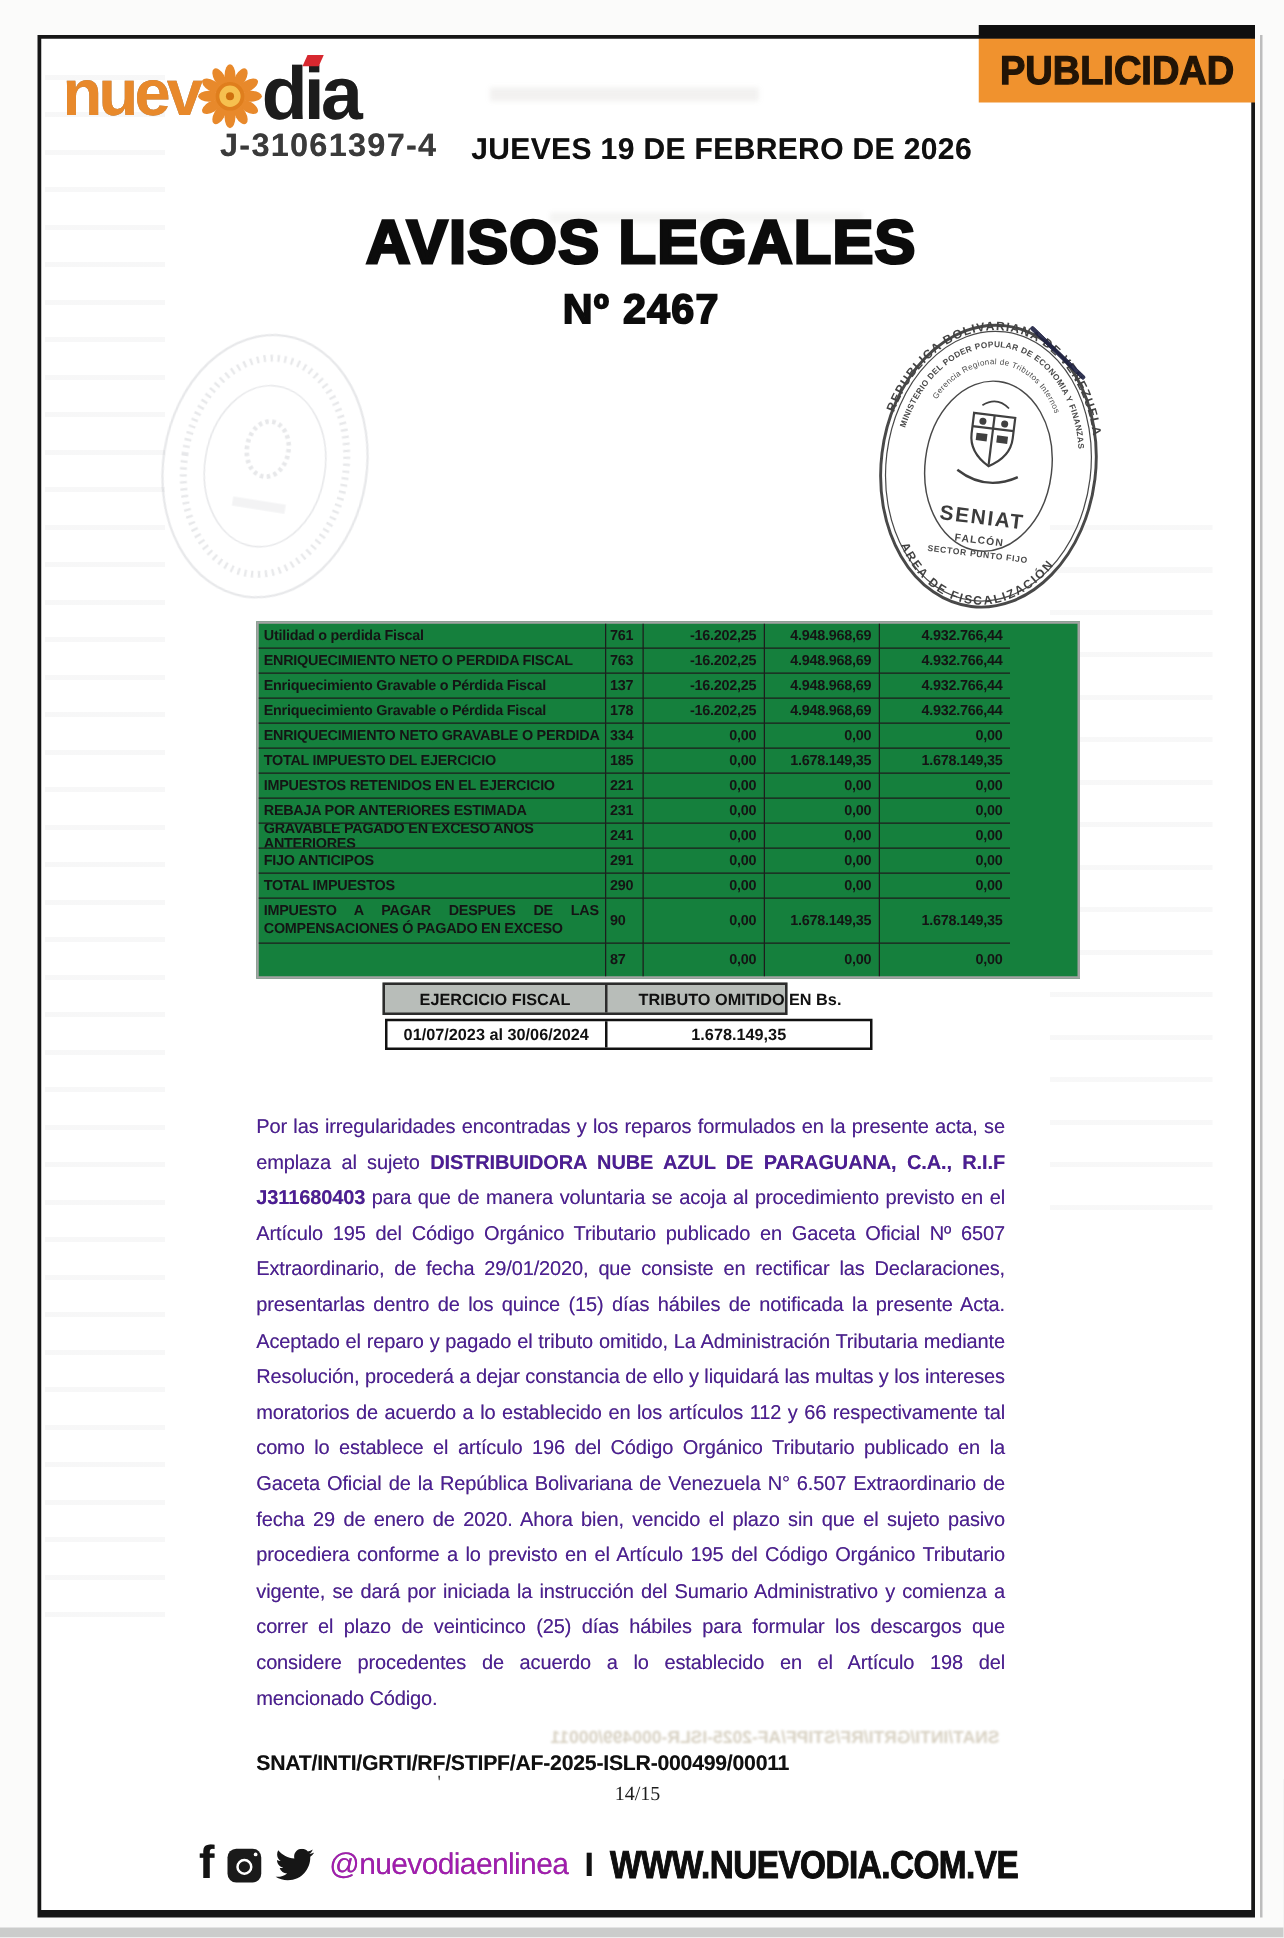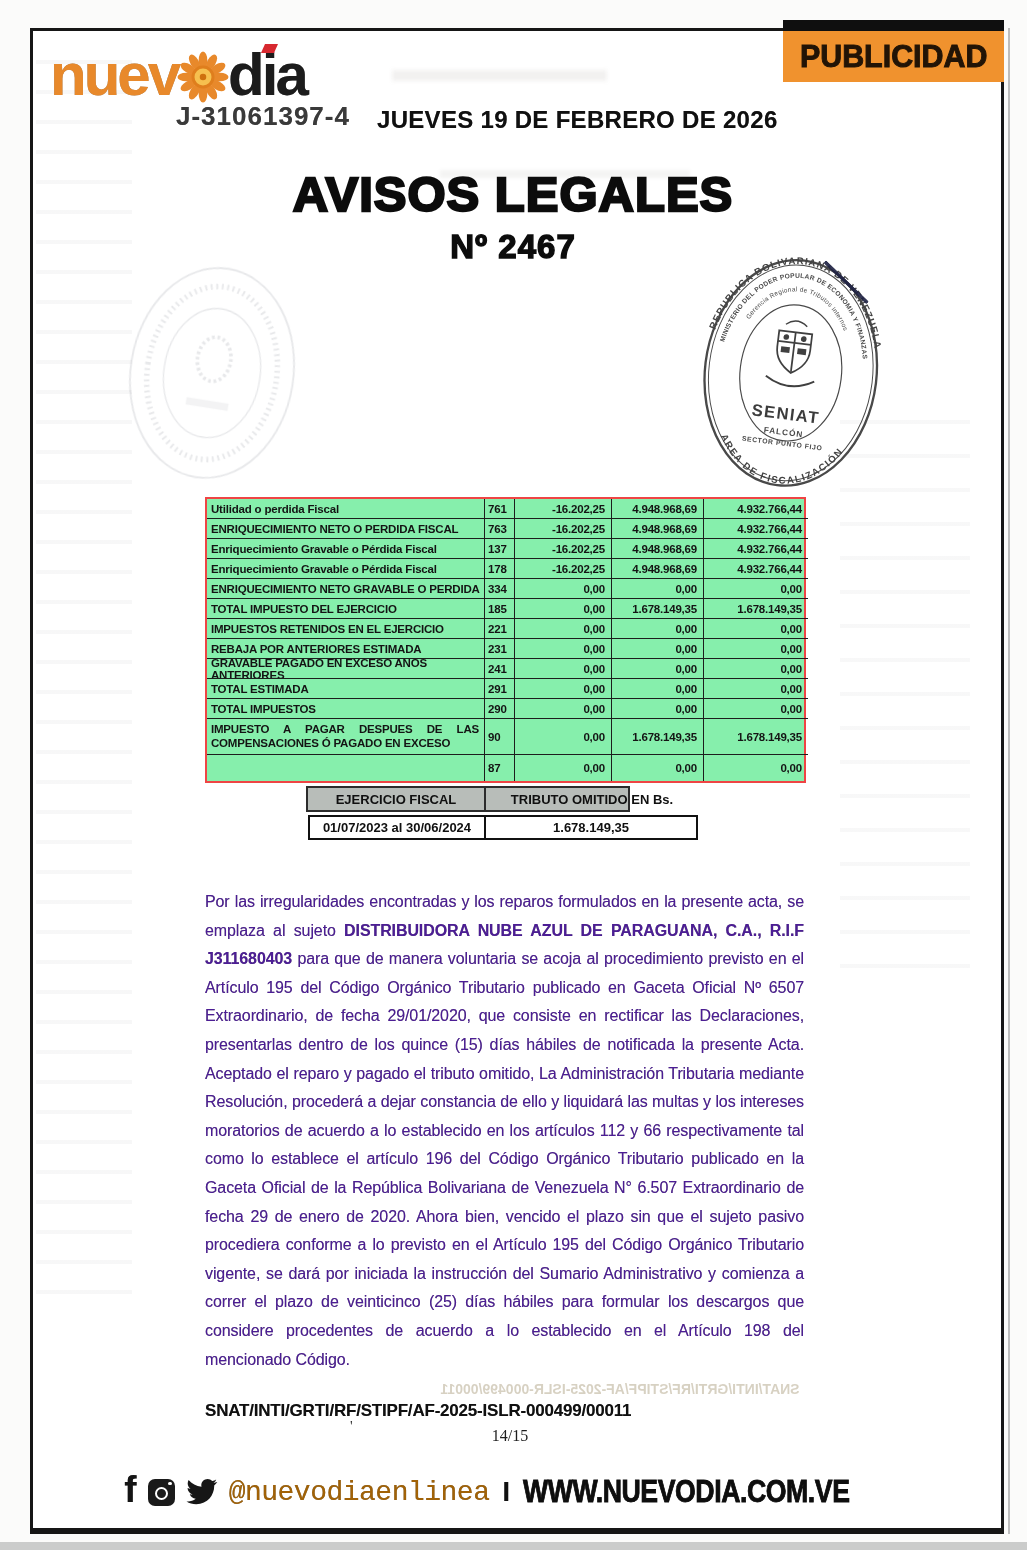--- a/index.html
+++ b/index.html
@@ -10,21 +10,21 @@
 
   
   .page{left:30px;top:28px;width:974px;height:1506px;background:#ffffff;
         border:3px solid #161616;border-bottom-width:6px;box-sizing:border-box;}
   .right-double{left:1008px;top:28px;width:2px;height:1506px;background:#bdbdbd;}
   .topbar{left:783px;top:20px;width:221px;height:11px;background:#0f0f0f;}
   .bottom-strip{left:0;top:1542px;width:1027px;height:8px;background:#cbcccb;}
 
   
   .logo{left:50px;top:40px;display:flex;align-items:center;font-weight:900;letter-spacing:-3px;}
-  .logo .orange{font-size:60px;color:#E8892B;}
+  .logo .orange{font-size:52px;color:#E8892B;}
   .logo .dark{font-size:60px;color:#1c1c1c;}
   .logo .sun{margin:4px -2px 0 -2px;}
   .iacc{position:relative;}
   .iacc::after{content:"";position:absolute;left:1px;top:3px;width:13px;height:9px;
                background:#D7282F;transform:skewX(-24deg);}
   .reg{left:176px;top:101px;font-size:26px;font-weight:700;color:#3a3a3a;letter-spacing:1px;}
   .date{left:377px;top:106px;font-size:24px;font-weight:700;color:#101010;letter-spacing:.3px;}
   .badge{left:783px;top:31px;width:221px;height:51px;background:#F0922E;
          display:flex;align-items:center;justify-content:center;}
   .badge span{font-size:32px;font-weight:900;color:#221406;letter-spacing:0;
@@ -38,21 +38,21 @@
              letter-spacing:1px;margin-top:6px;}
 
   
   .sealwrap{left:698px;top:254px;width:186px;height:234px;transform:rotate(7deg);opacity:.93;}
   .ghostseal{left:124px;top:262px;width:176px;height:222px;opacity:.16;
              transform:scaleX(-1) rotate(-9deg);filter:blur(.4px);}
   .penmark{left:826px;top:260px;width:60px;height:0;border-top:4px solid #1e2142;
            border-radius:3px;transform:rotate(44deg);transform-origin:left top;opacity:.9;}
 
   
-  .taxtable{left:205px;top:497px;width:601px;border:2px solid #ef4444;box-sizing:border-box;background:#86efac;}
+  .taxtable{left:205px;top:497px;width:659px;border:2px solid #a3a3a3;box-sizing:border-box;background:#15803d;}
   .trow{display:grid;grid-template-columns:278px 30px 97px 92px 104px;height:20px;}
   .trow.tall{height:36px;}
   .trow.last{height:26px;}
   .trow>div{border-right:1.5px solid #1d1d1d;border-bottom:1.5px solid #1d1d1d;
             display:flex;align-items:center;font-size:11.5px;font-weight:700;
             letter-spacing:-.2px;overflow:hidden;box-sizing:border-box;color:#141414;}
   .trow>div:last-child{border-right:none;}
   .trow.last>div{border-bottom:none;}
   .c-label{padding-left:4px;}
   .trow.tall .c-label{display:block;padding:3px 5px 0 4px;text-align:justify;line-height:14px;}
@@ -83,21 +83,21 @@
            font-family:"Liberation Serif",serif;font-size:16px;color:#1d1d1d;}
 
   
   .brandfooter{left:0;top:1474px;width:1027px;display:flex;align-items:center;justify-content:center;gap:11px;}
   .fb{font-size:37px;font-weight:700;color:#141414;line-height:30px;margin-top:-4px;}
   .ig{width:27px;height:27px;background:#1a1a1a;border-radius:7px;position:relative;}
   .ig::before{content:"";position:absolute;left:7px;top:8px;width:9px;height:9px;
               border:2.5px solid #fff;border-radius:50%;}
   .ig::after{content:"";position:absolute;right:3px;top:3px;width:3.5px;height:3.5px;
              background:#fff;border-radius:50%;}
-  .handle{font-size:28px;color:#a16207;letter-spacing:-.5px;font-family:Liberation Mono, monospace;}
+  .handle{font-size:24px;color:#a21caf;letter-spacing:-.5px;}
   .sep{font-size:27px;font-weight:700;color:#111;margin:0 2px;}
   .site{font-size:31px;font-weight:900;color:#0e0e0e;transform:scaleX(.86);transform-origin:left center;
         letter-spacing:-.5px;-webkit-text-stroke:.8px #0e0e0e;}
 
   
   .bleed-col{left:36px;top:60px;width:96px;height:1240px;
              background:repeating-linear-gradient(180deg,rgba(110,112,120,.055) 0 4px,transparent 4px 30px);}
   .bleed-top{left:392px;top:70px;width:215px;height:11px;background:rgba(130,120,105,.10);filter:blur(2px);}
   .bleed-title{left:440px;top:170px;width:250px;height:8px;background:rgba(120,115,100,.08);filter:blur(1.5px);}
   .bleed-right{left:840px;top:420px;width:130px;height:560px;
@@ -255,21 +255,21 @@
         <div class="c-num">0,00</div>
       </div>
     <div class="trow">
         <div class="c-label">GRAVABLE PAGADO EN EXCESO AÑOS ANTERIORES</div>
         <div class="c-code">241</div>
         <div class="c-num">0,00</div>
         <div class="c-num">0,00</div>
         <div class="c-num">0,00</div>
       </div>
     <div class="trow">
-        <div class="c-label">TOTAL ESTIMADA</div>
+        <div class="c-label">FIJO ANTICIPOS</div>
         <div class="c-code">291</div>
         <div class="c-num">0,00</div>
         <div class="c-num">0,00</div>
         <div class="c-num">0,00</div>
       </div>
     <div class="trow">
         <div class="c-label">TOTAL IMPUESTOS</div>
         <div class="c-code">290</div>
         <div class="c-num">0,00</div>
         <div class="c-num">0,00</div>

